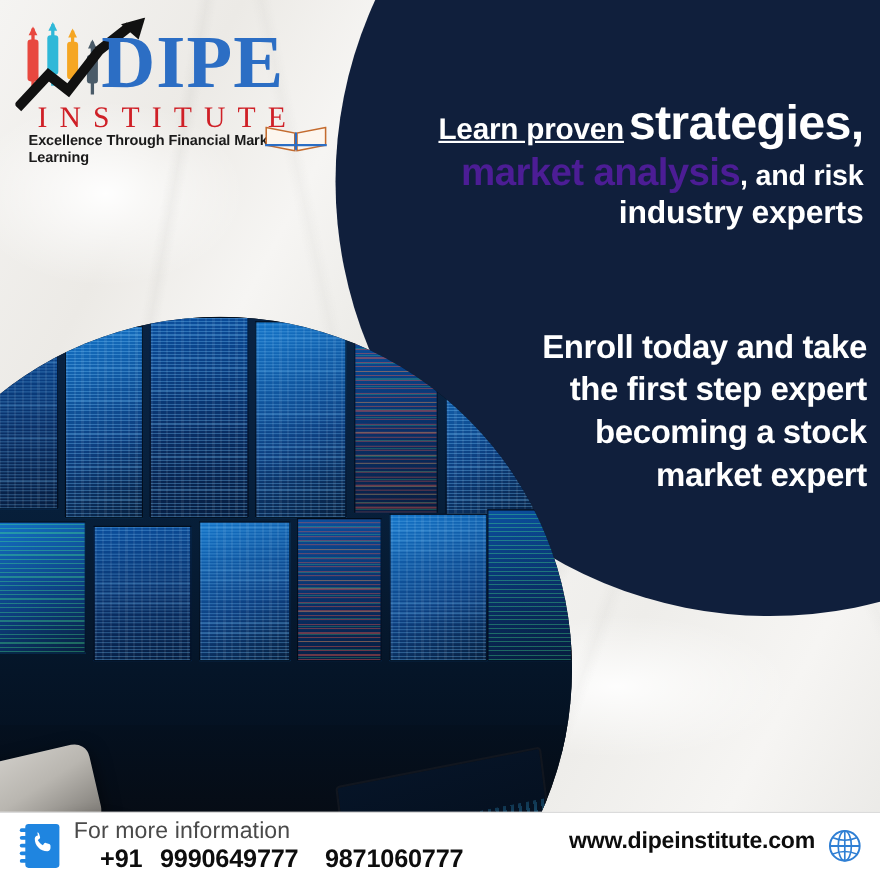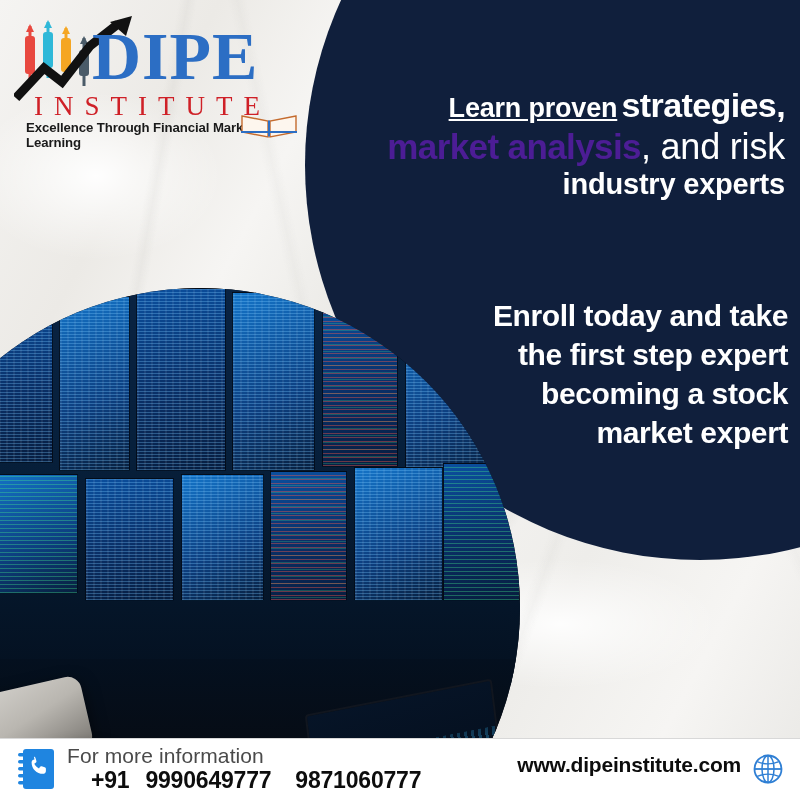--- a/index.html
+++ b/index.html
@@ -217,28 +217,28 @@
     position: absolute;
     left: 330px;
     top: 86px;
     width: 455px;
     text-align: right;
     line-height: 1.17;
     letter-spacing: -0.2px;
   }
   .h1-line { color: #ffffff; }
   .t-reg  { font-weight: 700; font-size: 27px; text-decoration: underline; }
-  .t-bold { font-weight: 800; font-size: 34px; letter-spacing: -.6px; }
+  .t-bold { font-weight: 800; font-size: 44px; letter-spacing: -.6px; }
   .t-accent {
     color: #4c1d95;
     font-weight: 800;
     font-size: 35px;
     letter-spacing: -.6px;
   }
-  .t-mid { font-weight: 400; font-size: 36px; }
+  .t-mid { font-weight: 700; font-size: 26px; }
   .t-big { font-weight: 800; font-size: 29px; }
 
   .headline-2 {
     position: absolute;
     left: 420px;
     top: 296px;
     width: 368px;
     text-align: right;
     color: #ffffff;
     font-weight: 800;

